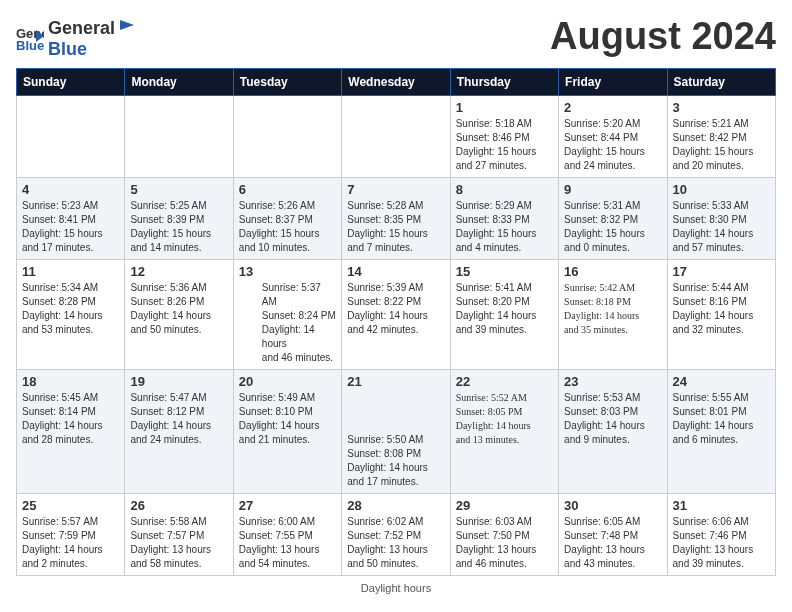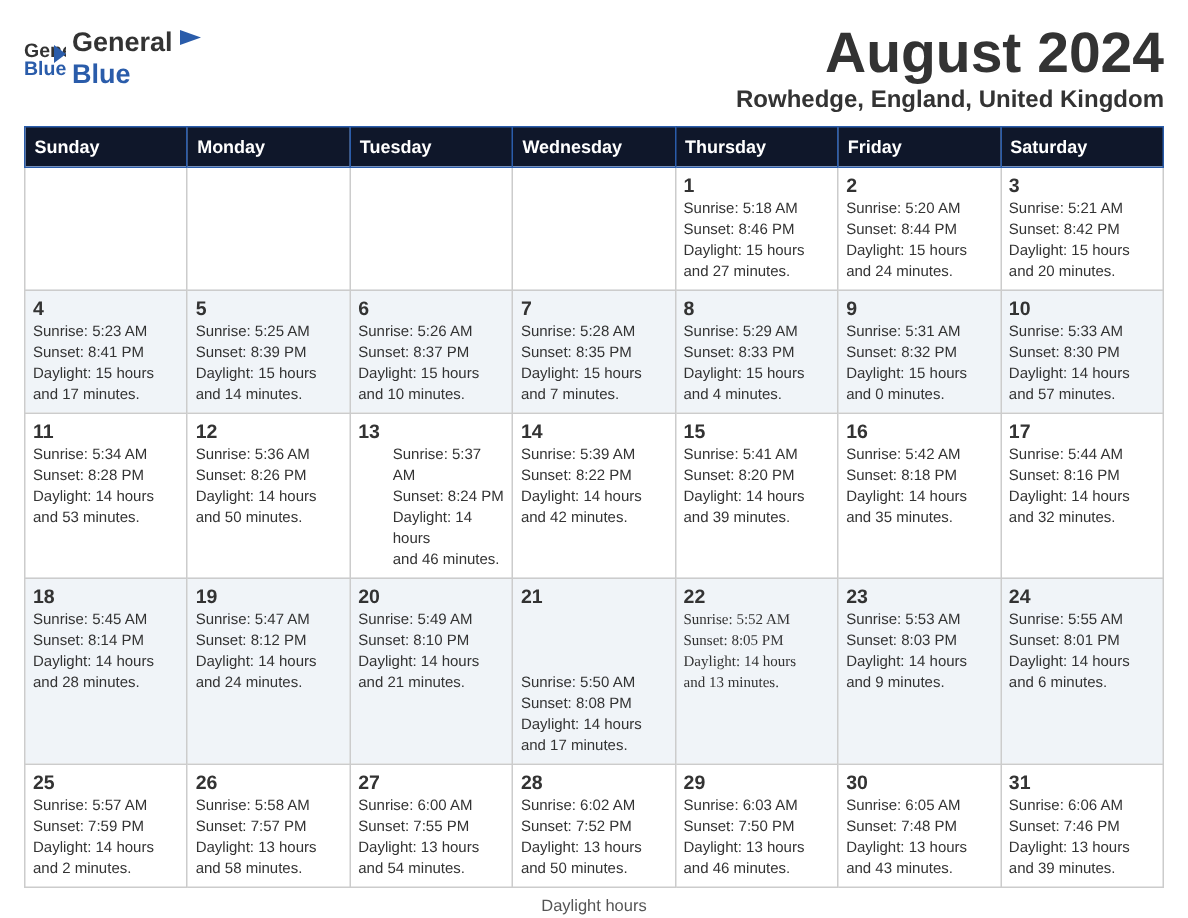--- a/index.html
+++ b/index.html
@@ -112,21 +112,20 @@
           <polygon points="4,4 18,9 4,14" fill="#2a5caa"></polygon>
         </svg>
       </div>
       <div>
         <span class="logo-text-blue">Blue</span>
       </div>
     </div>
   </div>
   <div class="title-area">
     <div class="month-title">August 2024</div>
-    <div class="location-title">Rowhedge, England, United Kingdom</div>
   </div>
 </div>
 
 <table class="calendar-table">
   <thead>
     <tr>
     <th>Sunday</th>
         <th>Monday</th>
         <th>Tuesday</th>
         <th>Wednesday</th>
@@ -245,21 +244,21 @@
         </td>
         <td>
           <div class="day-number">15</div>
           <div class="day-info" style="white-space: pre-line;">Sunrise: 5:41 AM
 Sunset: 8:20 PM
 Daylight: 14 hours
 and 39 minutes.</div>
         </td>
         <td>
           <div class="day-number">16</div>
-          <div class="day-info" style="white-space: pre-line;">Sunrise: 5:42 AM
+          <div class="day-info" style="white-space: pre-line; font-family: Liberation Serif, serif;">Sunrise: 5:42 AM
 Sunset: 8:18 PM
 Daylight: 14 hours
 and 35 minutes.</div>
         </td>
         <td>
           <div class="day-number">17</div>
           <div class="day-info" style="white-space: pre-line;">Sunrise: 5:44 AM
 Sunset: 8:16 PM
 Daylight: 14 hours
 and 32 minutes.</div>

